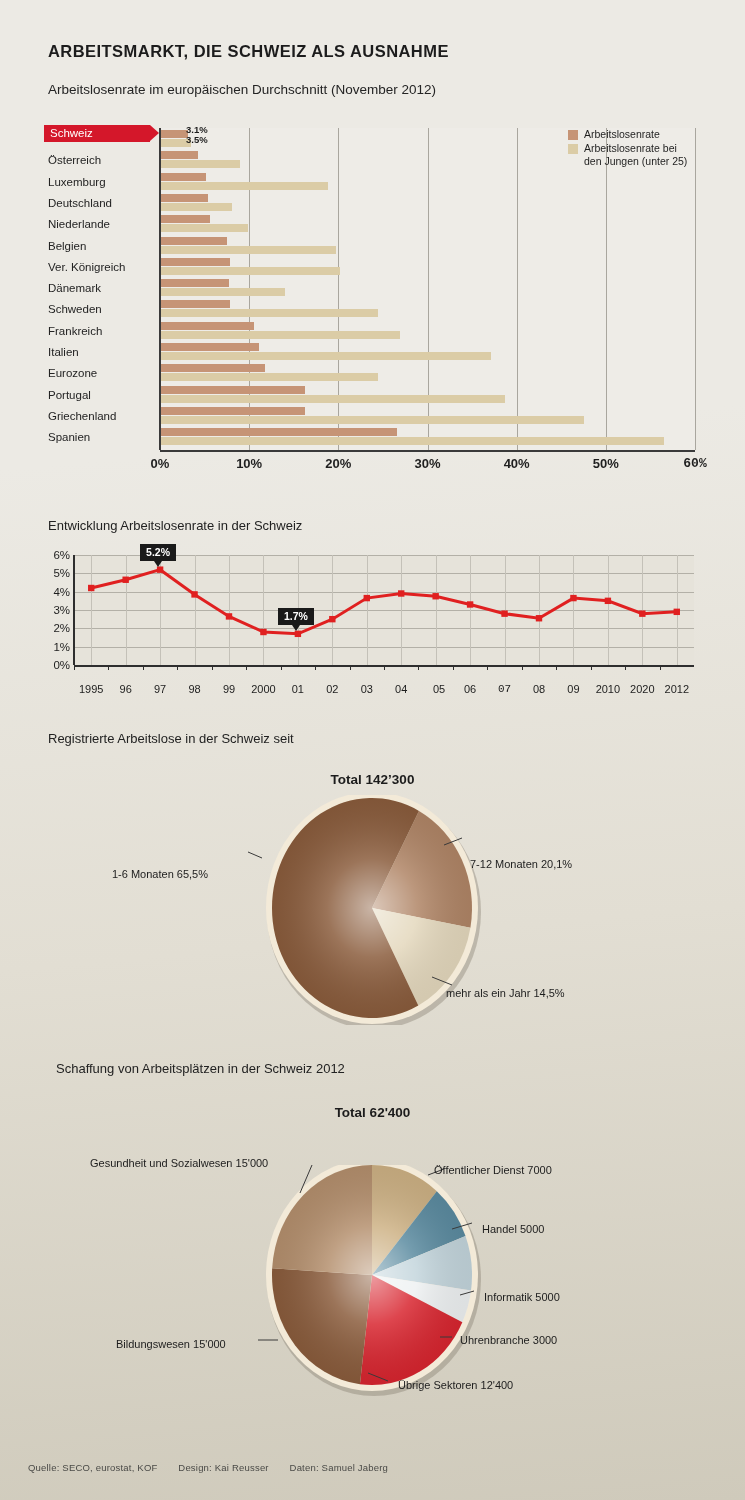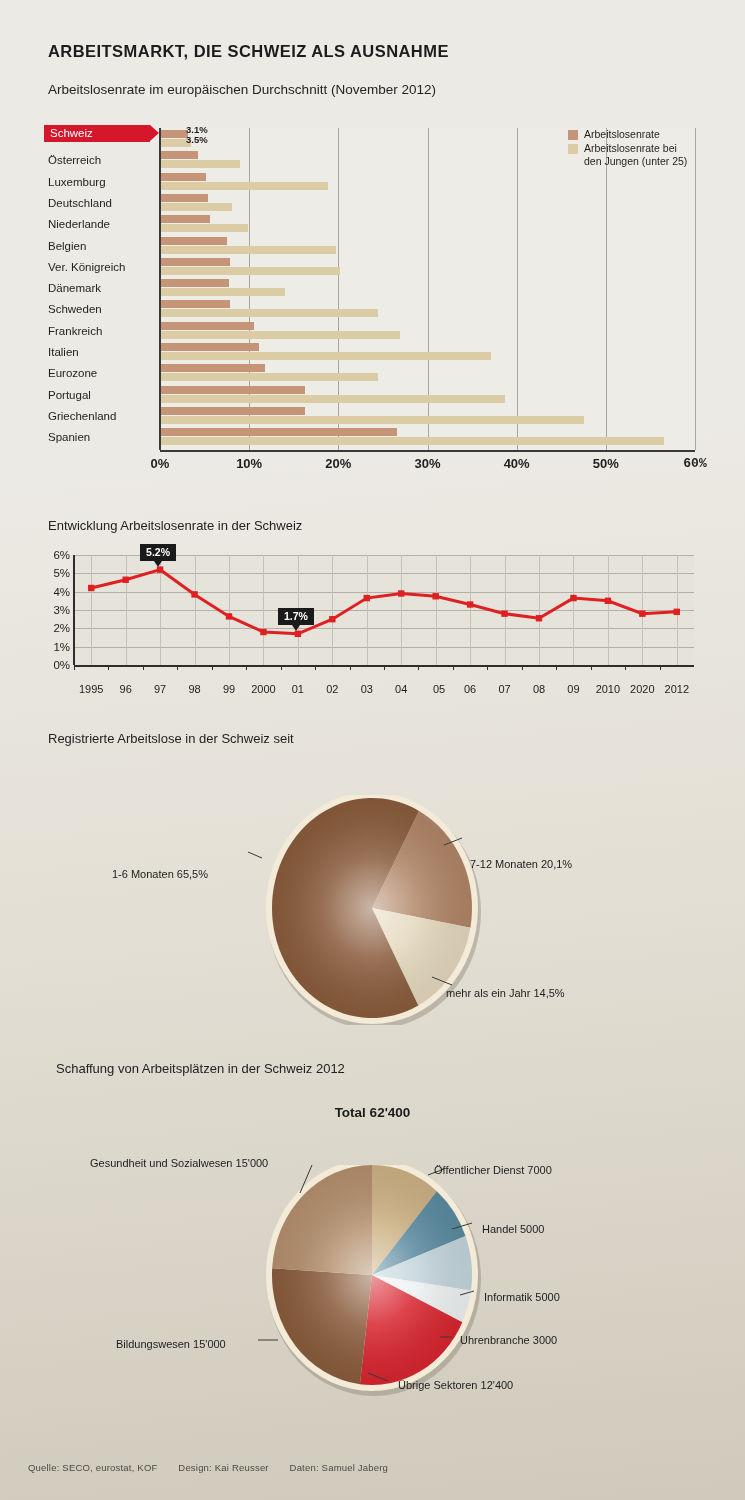--- a/index.html
+++ b/index.html
@@ -241,21 +241,21 @@
         <div class="lc-xlab" style="left: 160.111px;">97</div>
         <div class="lc-xlab" style="left: 194.556px;">98</div>
         <div class="lc-xlab" style="left: 229px;">99</div>
         <div class="lc-xlab" style="left: 263.444px;">2000</div>
         <div class="lc-xlab" style="left: 297.889px;">01</div>
         <div class="lc-xlab" style="left: 332.333px;">02</div>
         <div class="lc-xlab" style="left: 366.778px;">03</div>
         <div class="lc-xlab" style="left: 401.222px;">04</div>
         <div class="lc-xlab" style="left: 439px;">05</div>
         <div class="lc-xlab" style="left: 470.111px;">06</div>
-        <div class="lc-xlab" style="left: 504.556px;">07</div>
+        <div class="lc-xlab" style="left: 504.556px; font-family: Liberation Mono, monospace;">07</div>
         <div class="lc-xlab" style="left: 539px;">08</div>
         <div class="lc-xlab" style="left: 573.444px;">09</div>
         <div class="lc-xlab" style="left: 607.889px;">2010</div>
         <div class="lc-xlab" style="left: 642.333px;">2020</div>
         <div class="lc-xlab" style="left: 676.778px;">2012</div>
       </div>
     <svg id="lc-svg" width="745" height="190" style="position:absolute;left:0;top:0;">
         <polyline points="91.22222222222223,82.99999999999999 125.66666666666666,74.75 160.11111111111111,64.66666666666666 194.55555555555554,89.41666666666666 229,111.41666666666667 263.44444444444446,127 297.8888888888889,128.83333333333334 332.3333333333333,114.16666666666666 366.77777777777777,93.08333333333334 401.22222222222223,88.5 435.66666666666663,91.25 470.1111111111111,99.5 504.55555555555554,108.66666666666667 539,113.25 573.4444444444443,93.08333333333334 607.8888888888889,95.83333333333333 642.3333333333333,108.66666666666667 676.7777777777777,106.83333333333334" fill="none" stroke="#e02020" stroke-width="3"></polyline>
         <rect x="88.02222222222223" y="79.79999999999998" width="6.4" height="6.4" fill="#e02020"></rect>
         <rect x="122.46666666666665" y="71.55" width="6.4" height="6.4" fill="#e02020"></rect>
@@ -278,20 +278,21 @@
       </svg>
     <div class="lc-axis-x"></div>
     <div class="lc-axis-y"></div>
     <div id="lc-callouts">
         <div class="callout" style="left: 140.111px; top: 38.6667px;">5.2%</div>
         <div class="callout" style="left: 277.889px; top: 102.833px;">1.7%</div>
       </div>
   </div>
 
   <div class="sec-title" style="left:48px;top:731px;">Registrierte Arbeitslose in der Schweiz seit</div>
+  <div class="pie-total" style="left:0;top:772px;width:745px;text-align:center;">Total 142’300</div>
   <svg id="pie1" width="745" height="230" style="position:absolute;left:0;top:795px;">
       <ellipse cx="374" cy="117" rx="107" ry="117" fill="rgba(120,112,98,.35)"></ellipse>
       <ellipse cx="372" cy="113" rx="106" ry="116" fill="#f3ead8"></ellipse>
       <defs>
         <radialGradient id="pie1-glow" cx="50%" cy="50%" r="50%">
           <stop offset="0%" stop-color="#ffffff" stop-opacity=".55"></stop>
           <stop offset="45%" stop-color="#ffffff" stop-opacity=".15"></stop>
           <stop offset="100%" stop-color="#000000" stop-opacity=".07"></stop>
         </radialGradient>
       </defs>

